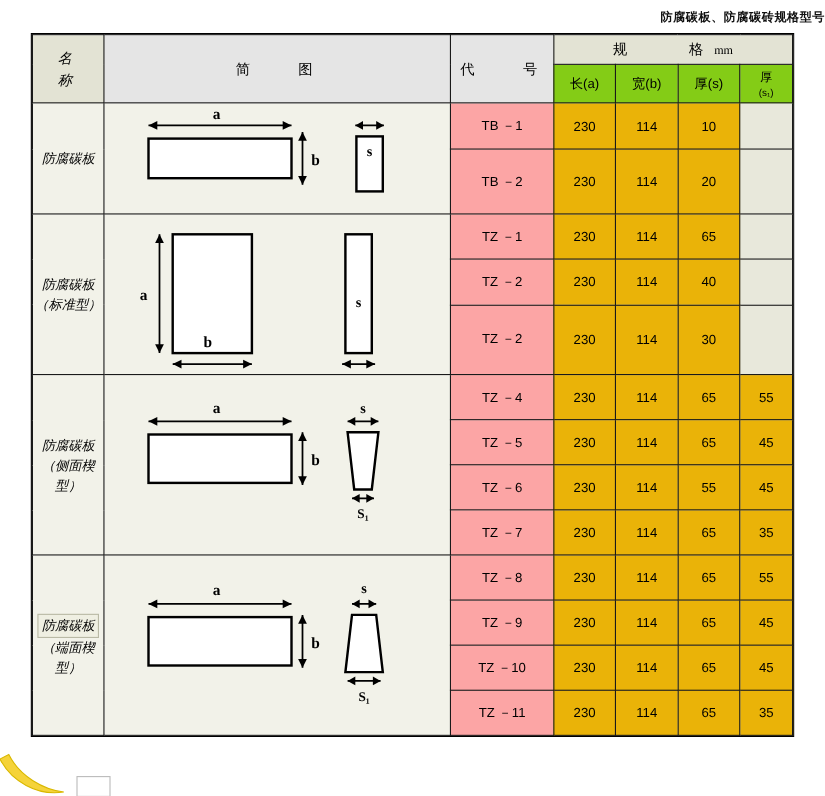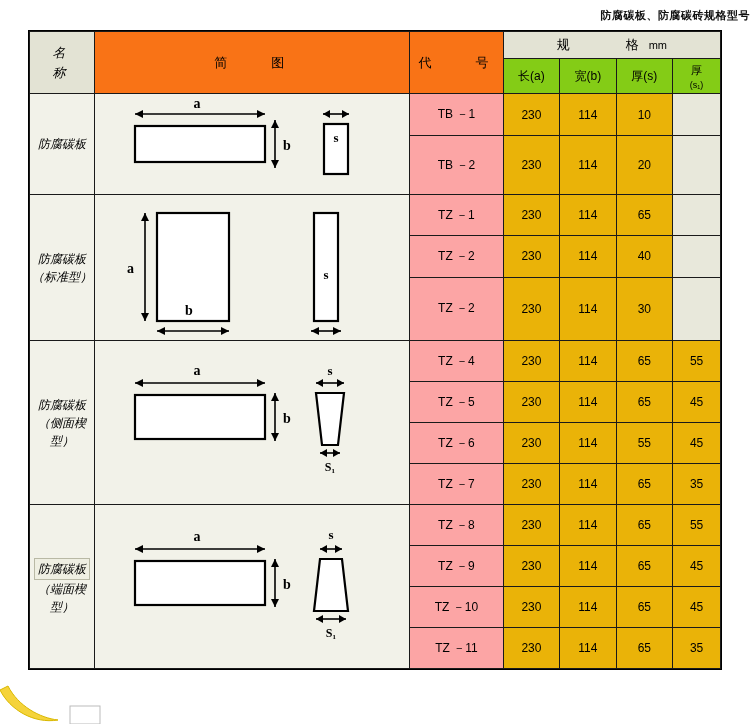--- a/index.html
+++ b/index.html
@@ -40,37 +40,38 @@
     vertical-align: middle;
     font-size: 12px;
     padding: 0;
   }
   
   .hdr {
     background: #e3e3d4;
     height: 26px;
   }
   .hdr-tall {
-    background: #f97316;
+    background: #e5e5e5;
   }
   .hdr-label {
     font-size: 13px;
     letter-spacing: 6px;
   }
   .hdr-sub {
     background: #84cc16;
     font-size: 12px;
     height: 34px;
   }
   .guige {
     font-size: 13px;
     letter-spacing: 10px;
   }
   .mm {
     font-size: 11px;
+    font-family: Liberation Serif, serif;
   }
   .name-cell {
     background: #f2f2e9;
     font-size: 13px;
     line-height: 1.5;
     font-style: italic;
   }
   .name-cell .hl {
     background: #efefe2;
     border: 1px solid #b9b9a5;

